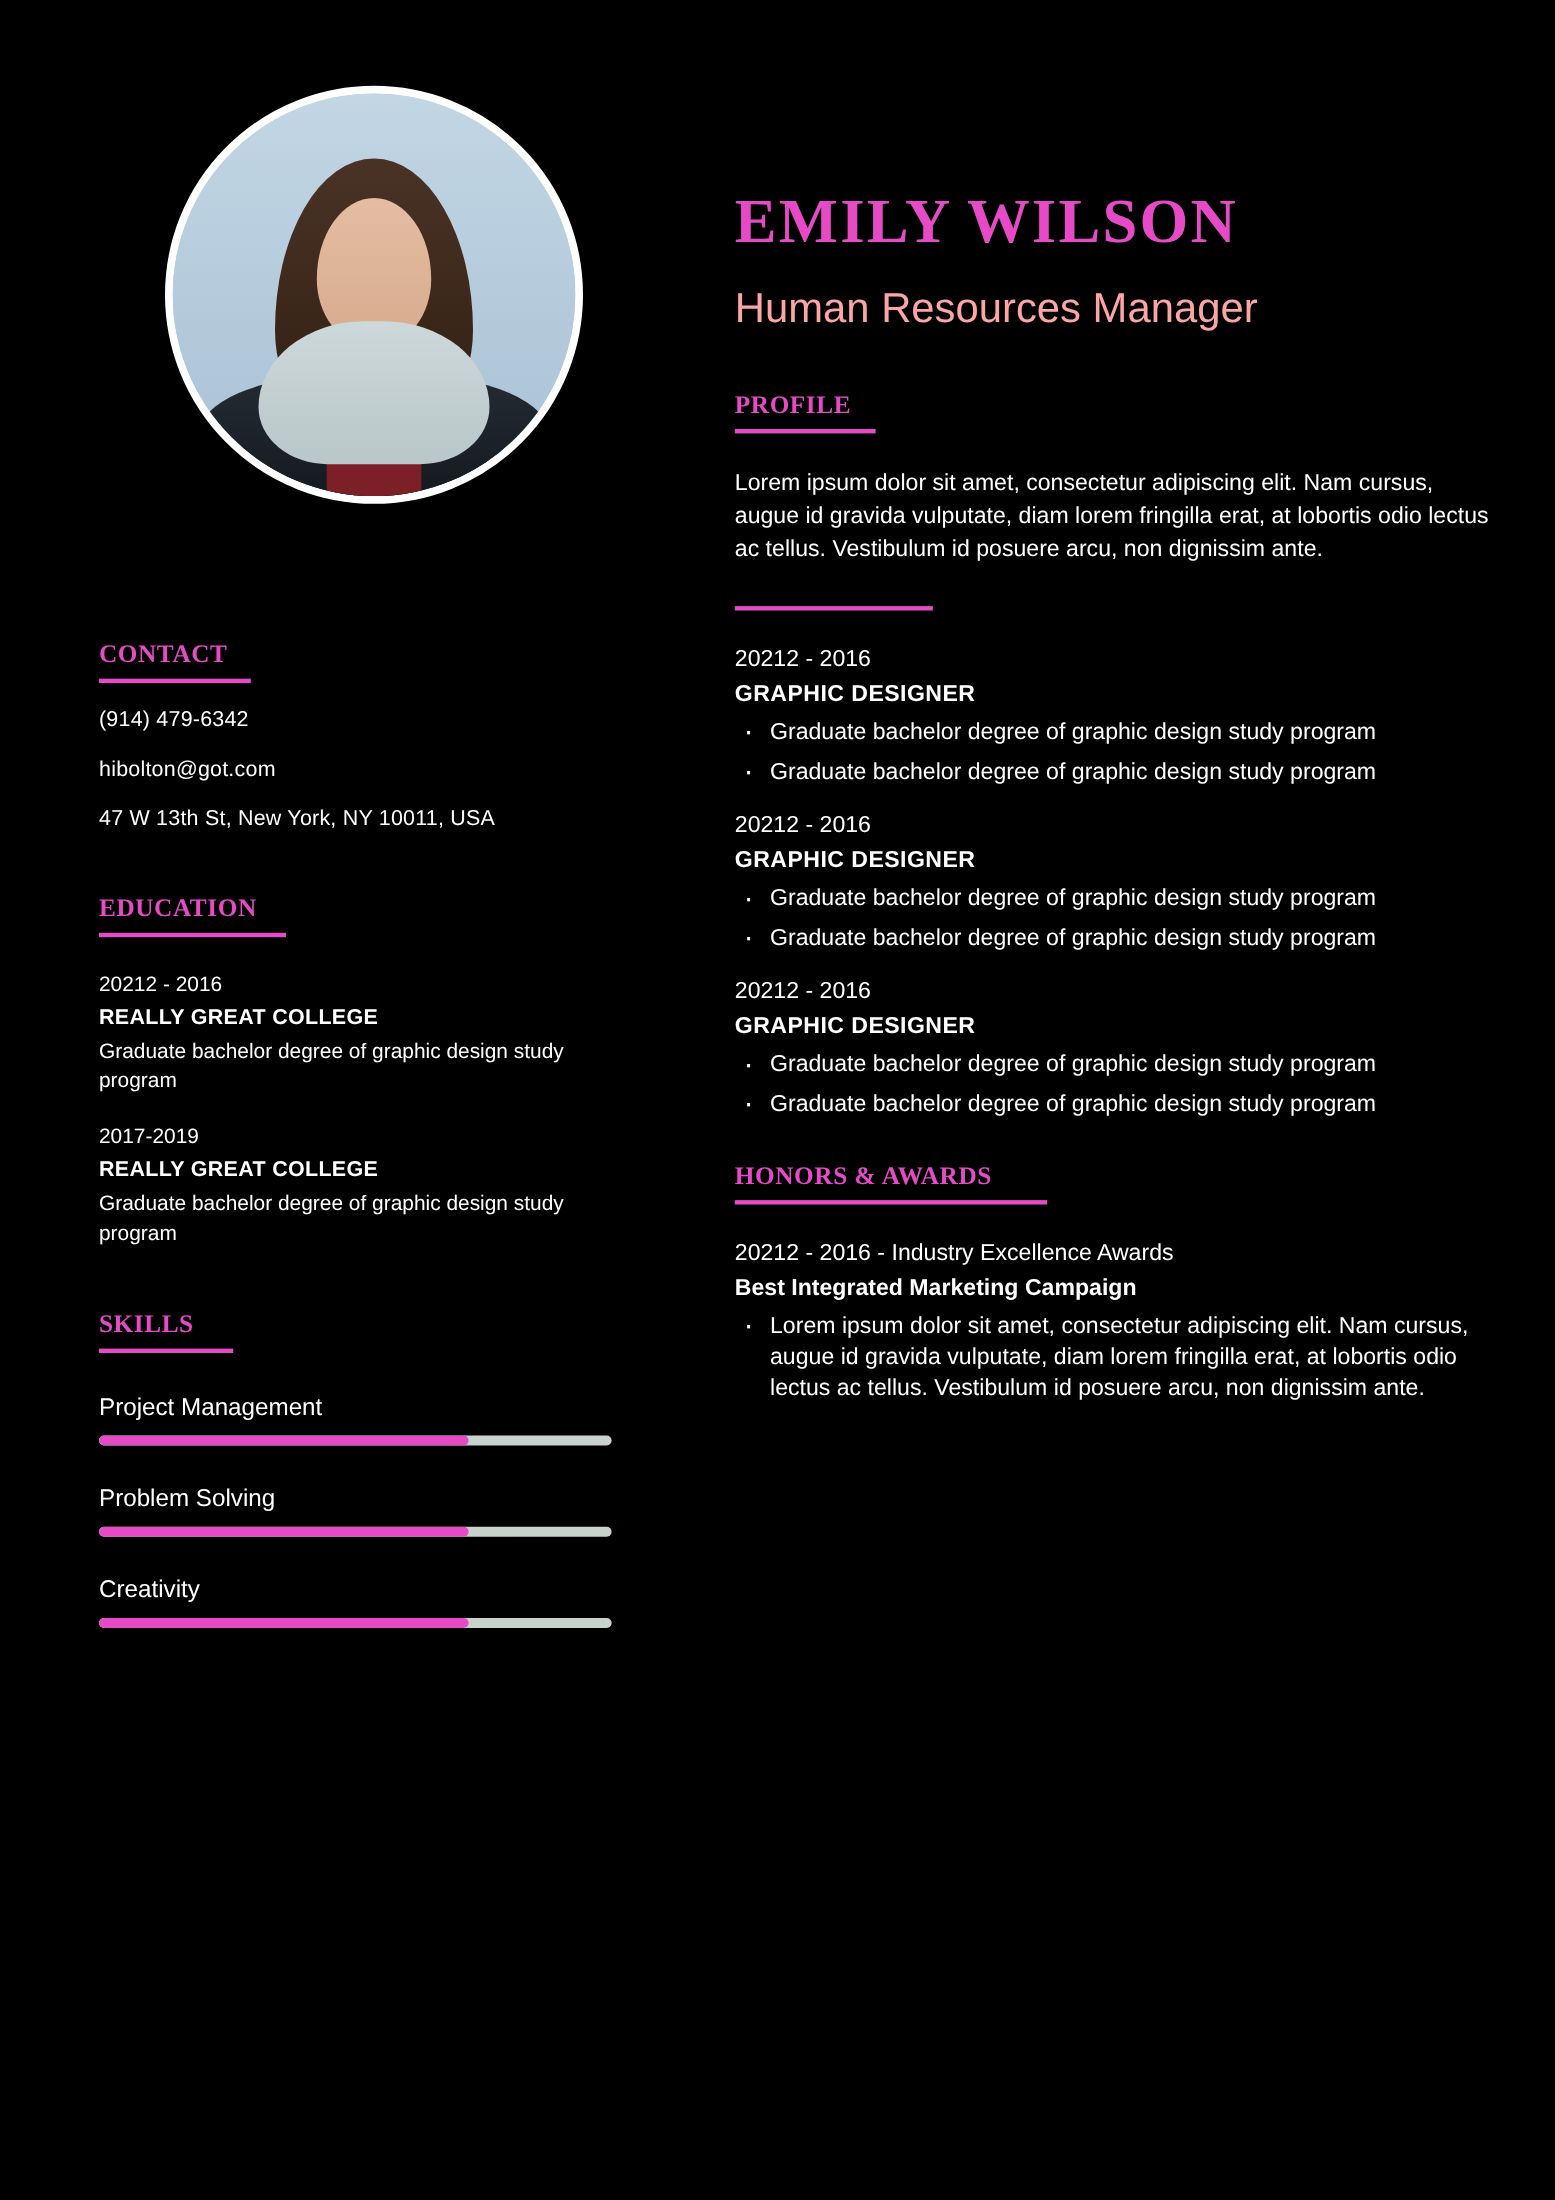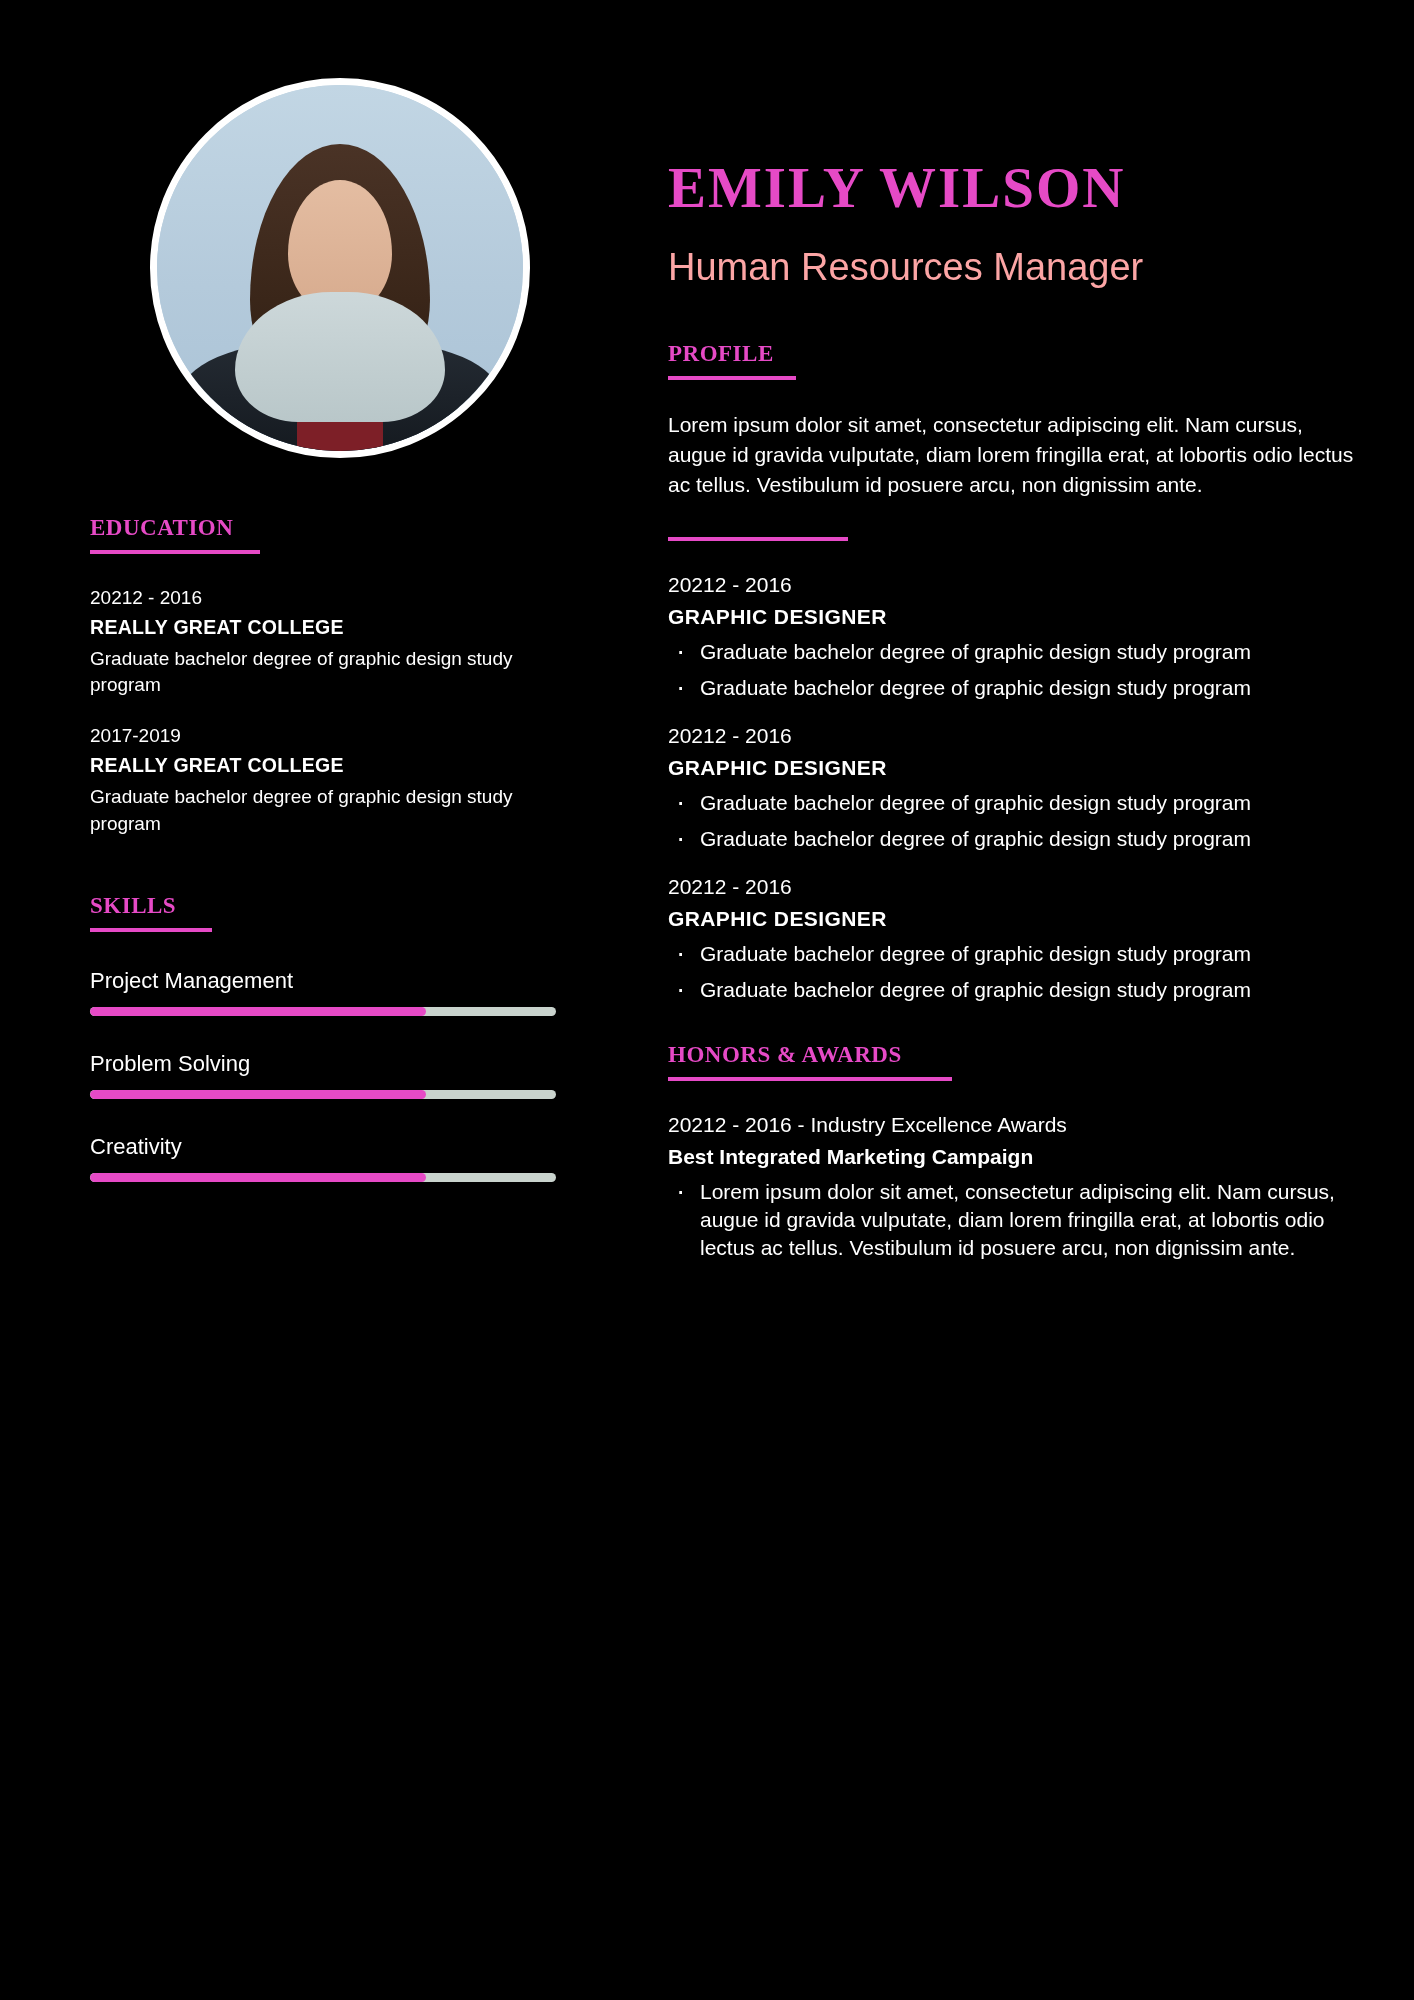--- a/index.html
+++ b/index.html
@@ -134,21 +134,21 @@
   .bar-fill {
     position: absolute; left: 0; top: 0; bottom: 0;
     background: #e64ac6;
     border-radius: 5px;
   }
 
   
   .right-col {
     position: absolute;
     left: 668px;
-    top: 0;
+    top: 14px;
     width: 690px;
   }
   .name {
     font-family: "Liberation Serif", serif;
     font-weight: bold;
     color: #e64ac6;
     font-size: 57px;
     letter-spacing: 2px;
     margin-top: 155px;
     white-space: nowrap;
@@ -197,20 +197,29 @@
     <div class="photo-wrap">
       <div class="photo-inner">
         <div class="photo-hair"></div>
         <div class="photo-face"></div>
         <div class="photo-coat"></div>
         <div class="photo-red"></div>
         <div class="photo-scarf"></div>
       </div>
     </div>
 
+    <div style="margin-top:124px;">
+      <h2 class="sec-title">CONTACT</h2>
+      <div class="sec-rule" style="width:138px;"></div>
+      <div class="contact-block">
+        <div class="contact-line">(914) 479-6342</div>
+        <div class="contact-line">hibolton@got.com</div>
+        <div class="contact-line">47 W 13th St, New York, NY 10011, USA</div>
+      </div>
+    </div>
 
     <div style="margin-top:57px;">
       <h2 class="sec-title">EDUCATION</h2>
       <div class="sec-rule" style="width:170px;"></div>
 
       <div style="margin-top:33px;">
         <div class="edu-date">20212 - 2016</div>
         <div class="edu-school">REALLY GREAT COLLEGE</div>
         <div class="edu-desc">Graduate bachelor degree of graphic design study program</div>
       </div>

